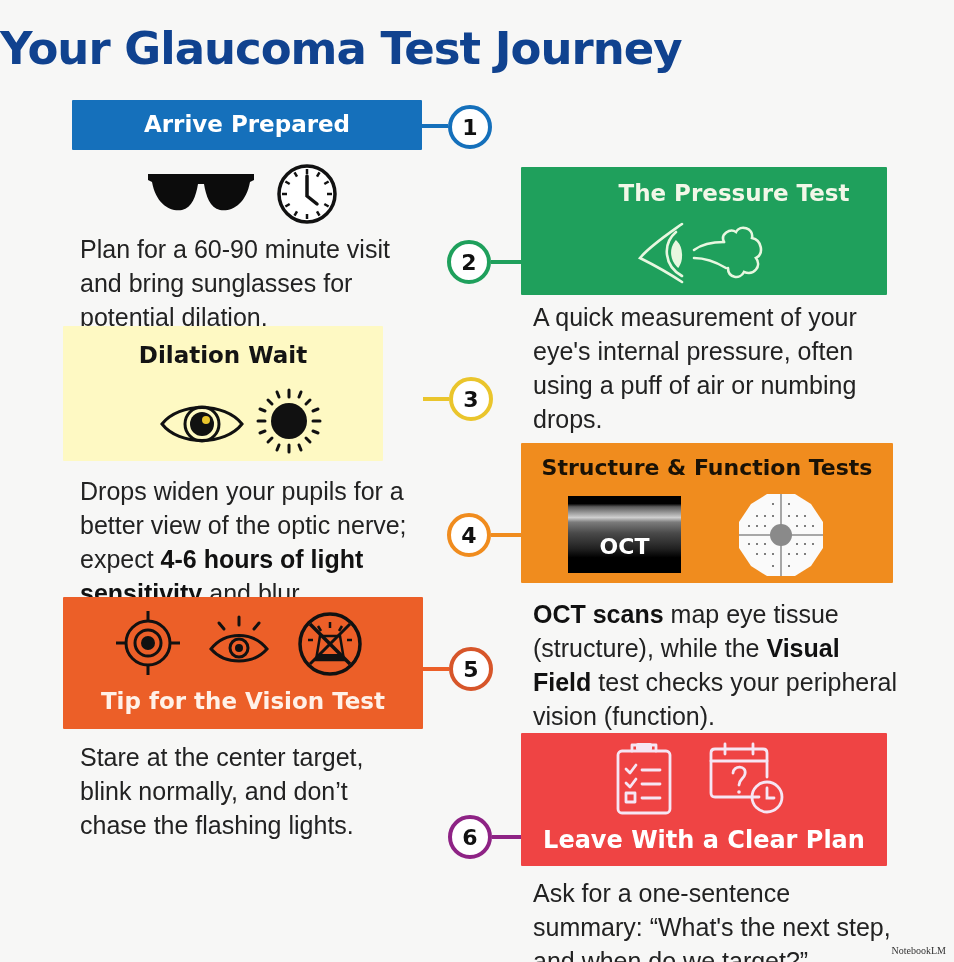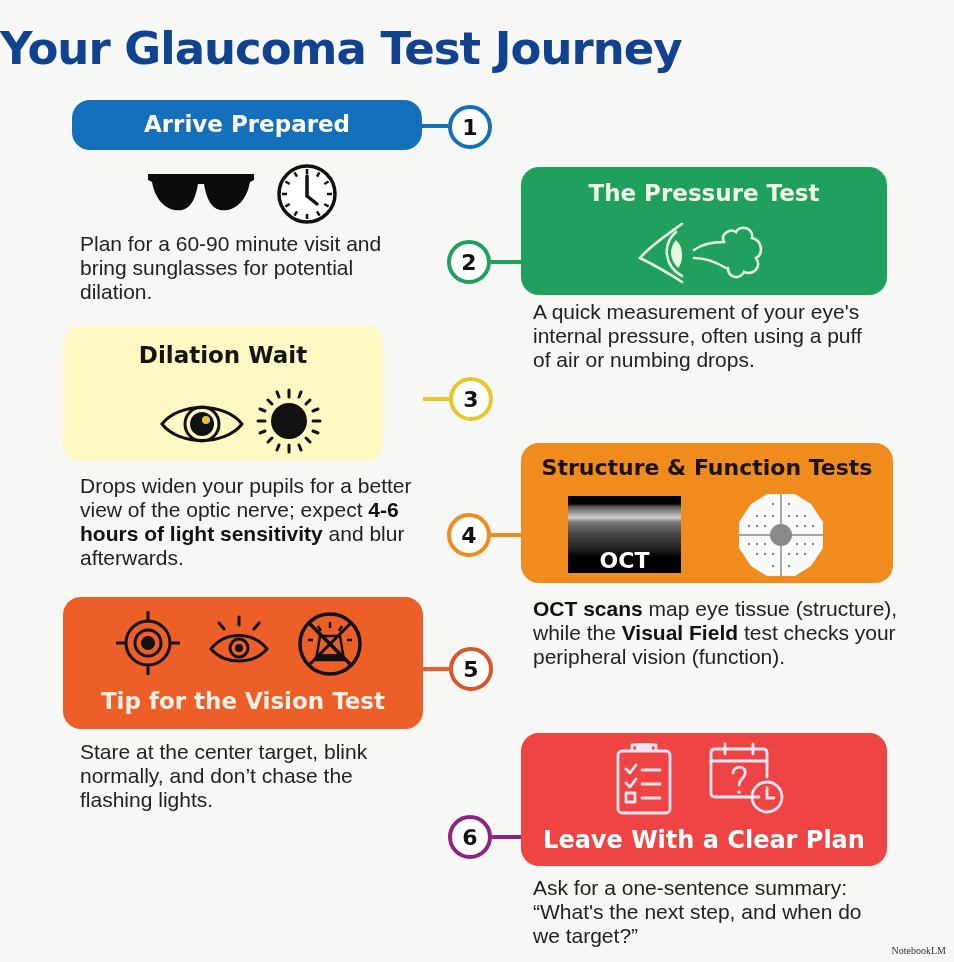--- a/index.html
+++ b/index.html
@@ -8,35 +8,35 @@
     background:#f7f7f6;
     font-family:"Liberation Sans", "DejaVu Sans", sans-serif;
     color:#1b1b1b;
   }
   .title {
     position:absolute; left:0; top:22px; width:954px; text-align:left;
     font-family:"DejaVu Sans", sans-serif; font-weight:bold;
     font-size:45px; letter-spacing:-1px; color:#10428f;
   }
   .card {
-    position:absolute; border-radius:18px; box-sizing:border-box;
+    position:absolute; border-radius:1px; box-sizing:border-box;
   }
   .card-title {
     position:absolute; left:0; width:100%; text-align:center;
     font-family:"DejaVu Sans", sans-serif; font-weight:bold; white-space:nowrap;
   }
   .badge {
     position:absolute; width:44px; height:44px; border-radius:50%;
     background:#fff; box-sizing:border-box; border:4px solid;
     display:flex; align-items:center; justify-content:center;
     font-family:"DejaVu Sans", sans-serif; font-weight:bold; font-size:22px; color:#111;
   }
   .line { position:absolute; height:4px; }
   .desc {
-    position:absolute; font-size:21px; line-height:24px; color:#222;
+    position:absolute; font-size:25px; line-height:34px; color:#222;
   }
   .desc b { font-weight:bold; color:#111; }
   .icon { position:absolute; }
   .footer {
     position:absolute; right:8px; bottom:6px; font-size:10px; color:#333;font-family:Liberation Serif, serif;
   }
 </style>
 </head>
 <body>
 
@@ -66,21 +66,21 @@
     <line x1="10.4" y1="19.5" x2="14.7" y2="22"></line>
       <line x1="19.5" y1="10.4" x2="22" y2="14.7"></line>
   </g>
   <path d="M32 14 L32 34 L42 42" fill="none" stroke="#111" stroke-width="3.5" stroke-linecap="round"></path>
 </svg>
 <div class="desc" style="left:80px;top:232px;width:330px;">Plan for a 60-90 minute visit and bring sunglasses for potential dilation.</div>
 
 <div class="badge" style="left:447px;top:240px;border-color:#1fa05c;">2</div>
 <div class="line" style="left:491px;top:260px;width:30px;background:#1fa05c;"></div>
 <div class="card" style="left:521px;top:167px;width:366px;height:128px;background:#1fa05c;">
-  <div class="card-title" style="top:13px;font-size:23px;color:#f2f7e8;">The Pressure Test</div>
+  <div class="card-title" style="top:13px;font-size:23px;color:#f2f7e8;padding-left:30px;">The Pressure Test</div>
   <svg class="icon" style="left:115px;top:53px;" width="140" height="64" viewBox="0 0 140 64">
     <g fill="none" stroke="#e8f7e0" stroke-width="2.6" stroke-linecap="round">
       <path d="M46 4 C32 14 14 26 4 38 C20 46 34 54 46 62"></path>
       <path d="M40 12 C26 24 28 46 46 56"></path>
       <path d="M40 22 C34 30 36 40 42 46 C46 40 46 28 40 22Z" fill="#e8f7e0"></path>
       <path d="M58 30 C66 24 76 22 88 22"></path>
       <path d="M58 38 C68 38 80 42 90 48"></path>
       <path d="M88 22 C84 14 94 8 100 12 C104 4 118 8 116 18 C126 20 128 34 120 38 C126 46 118 56 108 52 C104 60 92 58 92 48"></path>
     </g>
   </svg>
@@ -121,21 +121,21 @@
 <div class="badge" style="left:449px;top:377px;border-color:#eac52c;">3</div>
 <div class="desc" style="left:80px;top:474px;width:345px;">
   <span>Drops widen your pupils for a better view of the optic nerve; expect </span><b>4-6 hours of light sensitivity</b><span> and blur afterwards.</span>
 </div>
 
 <div class="badge" style="left:447px;top:513px;border-color:#f08c1e;">4</div>
 <div class="line" style="left:491px;top:533px;width:30px;background:#f08c1e;"></div>
 <div class="card" style="left:521px;top:443px;width:372px;height:140px;background:#f08c1e;padding-left:20px;">
   <div class="card-title" style="top:12px;font-size:22px;color:#1a1206;">Structure &amp; Function Tests</div>
   <div style="position:absolute;left:47px;top:53px;width:113px;height:77px;background:linear-gradient(#000 0%, #000 10%, #5a5a5a 14%, #cfcfcf 28%, #7b7b7b 34%, #4a4a4a 48%, #222 68%, #000 80%);overflow:hidden;">
-    <div style="position:absolute;bottom:0;width:100%;text-align:center;font-family:'DejaVu Sans',sans-serif;font-weight:bold;font-size:22px;color:#fff;margin-top:19px;">OCT</div>
+    <div style="position:absolute;bottom:14px;width:100%;text-align:center;font-family:'DejaVu Sans',sans-serif;font-weight:bold;font-size:22px;color:#fff;margin-top:19px;">OCT</div>
   </div>
   <svg class="icon" style="left:216px;top:49px;" width="88" height="86" viewBox="0 0 88 86">
     <path d="M30 2 L58 2 L74 12 L86 30 L86 56 L74 74 L58 84 L30 84 L14 74 L2 56 L2 30 L14 12 Z" fill="#fafafa"></path>
     <g fill="#555">
       <circle cx="20" cy="24" r="1"></circle>
         <circle cx="28" cy="24" r="1"></circle>
         <circle cx="36" cy="24" r="1"></circle>
         <circle cx="52" cy="24" r="1"></circle>
         <circle cx="60" cy="24" r="1"></circle>
         <circle cx="68" cy="24" r="1"></circle>

